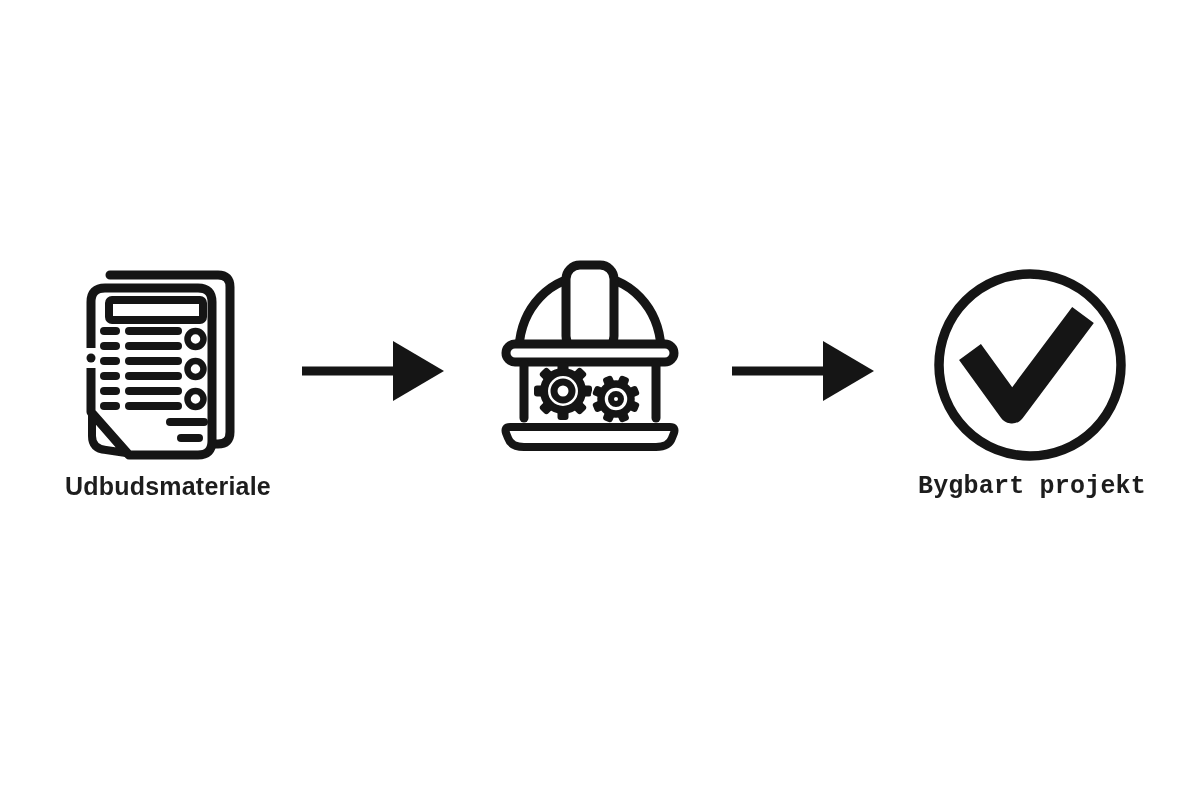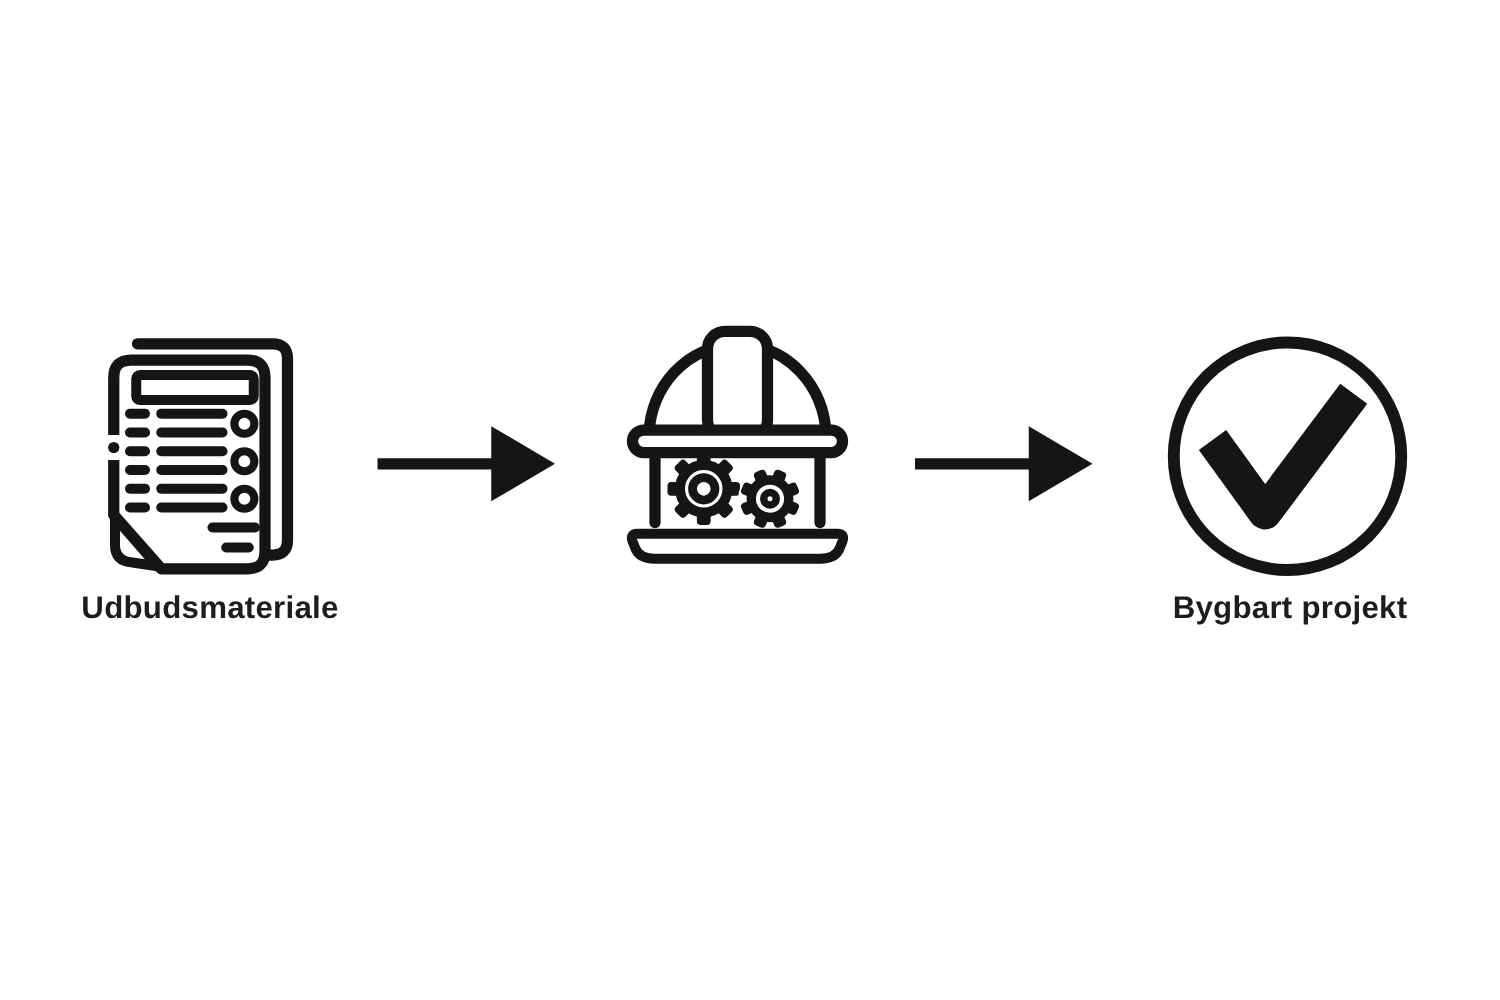--- a/index.html
+++ b/index.html
@@ -127,15 +127,15 @@
       <polygon class="fl" points="92,2 143,32 92,62"></polygon>
     </svg>
   </div>
 
   <div class="abs" style="left:930px;top:265px;width:200px;height:200px;">
     <svg class="ico" width="200" height="200" viewBox="0 0 200 200">
       <circle class="sw" stroke-width="9.5" cx="100" cy="100" r="91"></circle>
       <path class="st" stroke-width="27" stroke-linejoin="round" d="M40 87 L82 145 L153 50"></path>
     </svg>
   </div>
-  <div class="abs step-label" style="left:882px;top:470px;width:300px;">Bygbart projekt</div>
+  <div class="abs step-label" style="left:882px;top:470px;width:300px;font-family:Liberation Mono, monospace;">Bygbart projekt</div>
 
 </div>
 
 </body></html>

